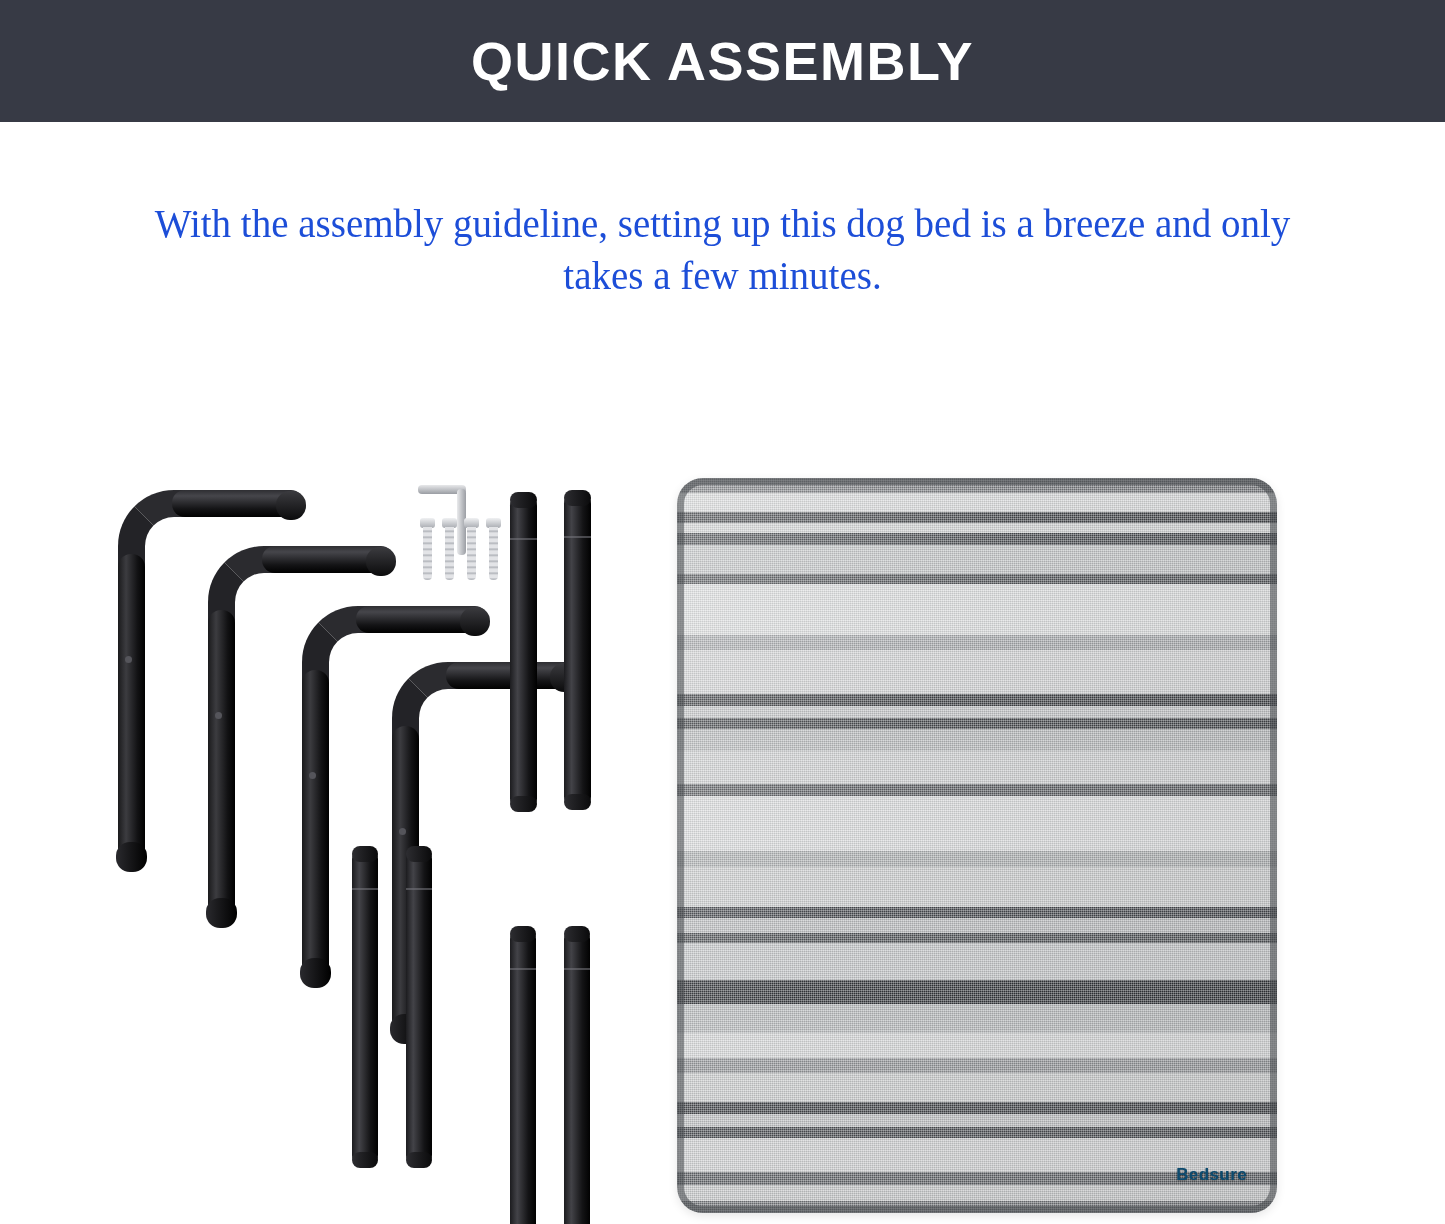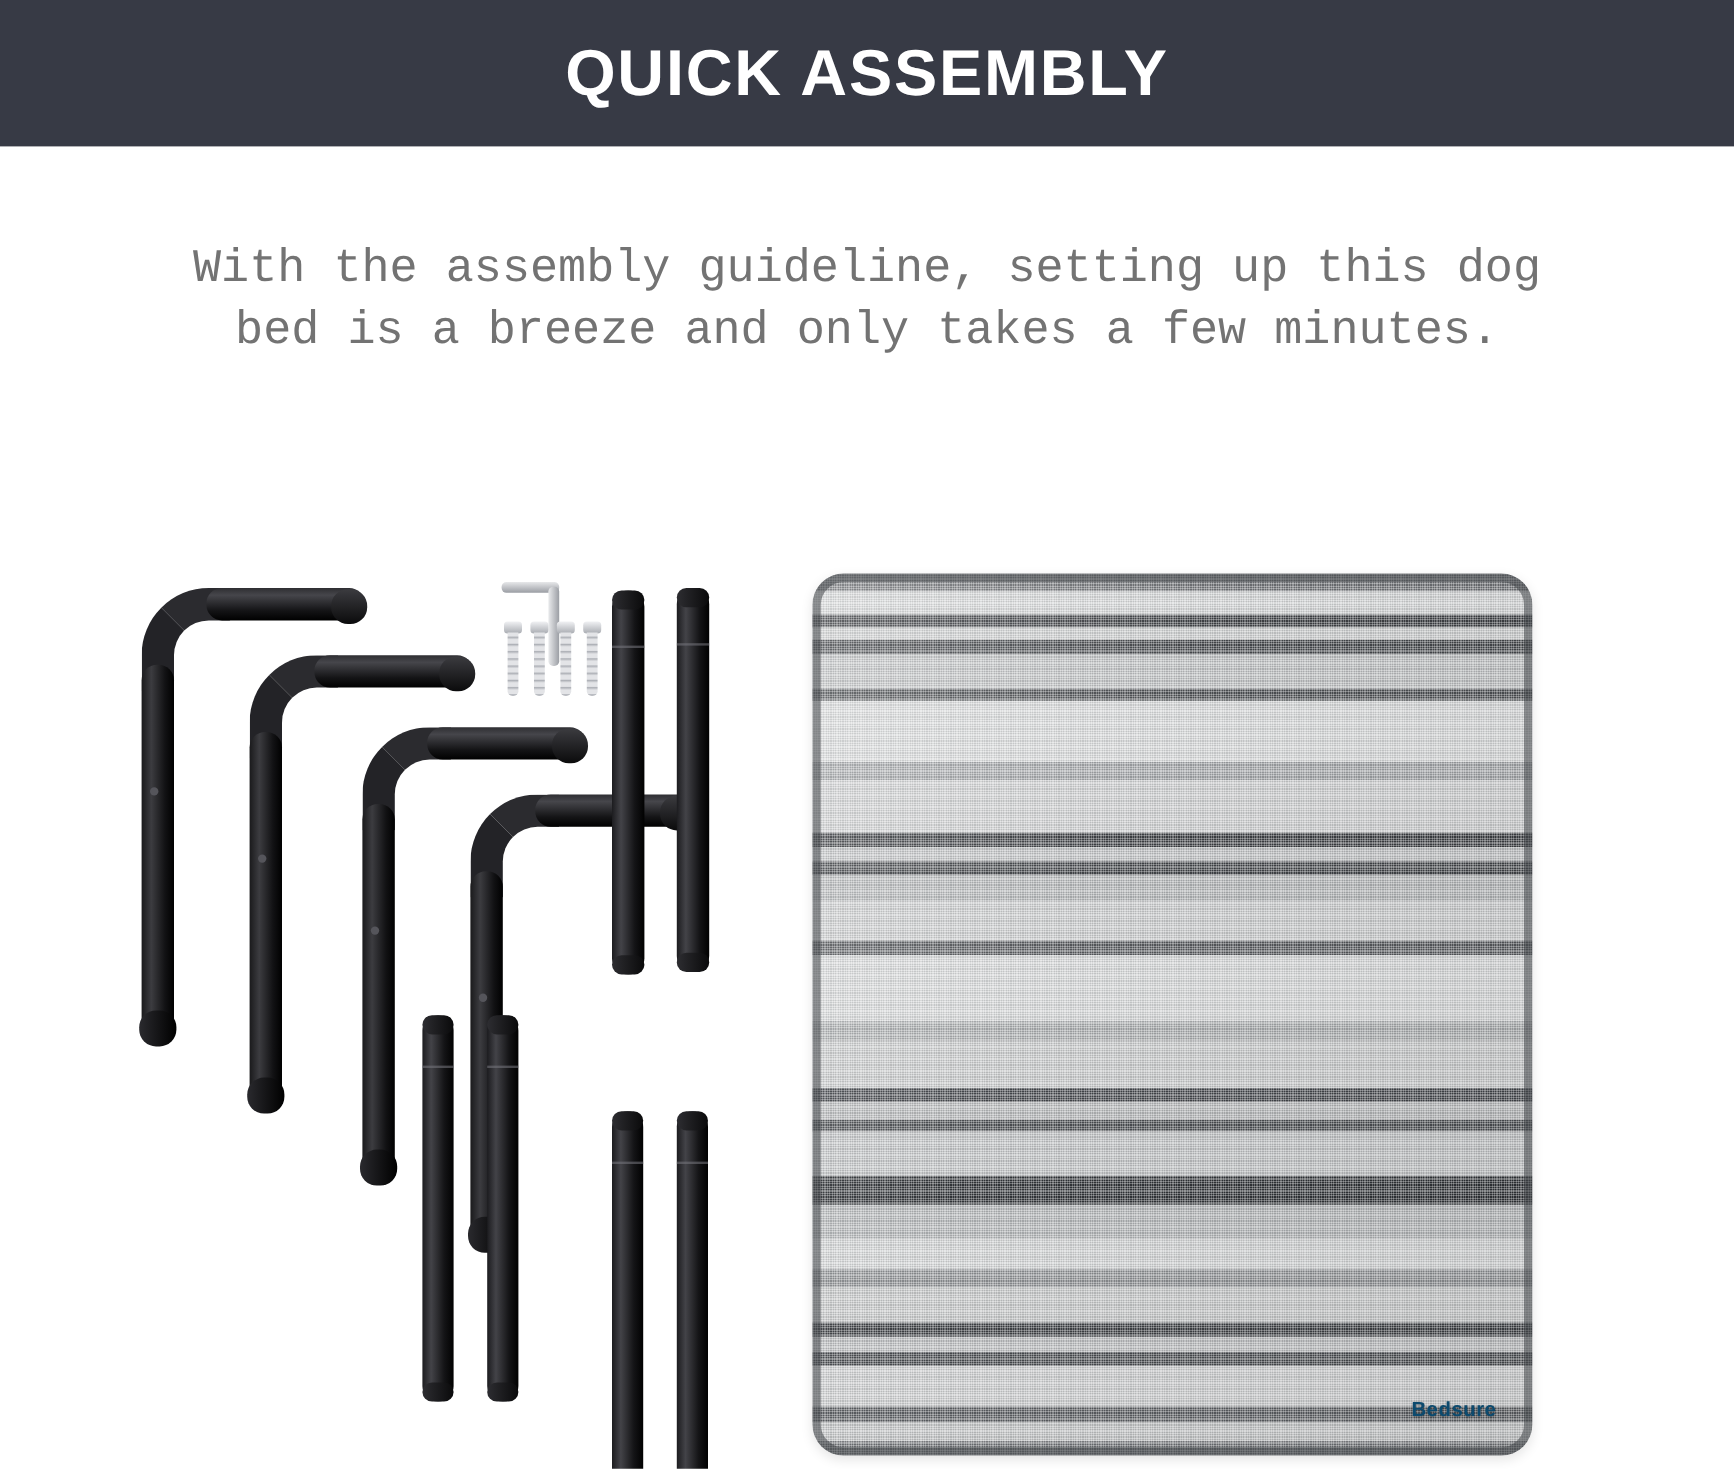--- a/index.html
+++ b/index.html
@@ -44,25 +44,25 @@
   }
 
   
   .subtitle {
     position: absolute;
     left: 50%;
     transform: translateX(-50%);
     top: 198px;
     width: 1160px;
     text-align: center;
-    color: #737373;
+    color: #1d4ed8;
     font-size: 39px;
     line-height: 1.34;
     font-weight: 400;
-    font-family: Liberation Mono, monospace;
+    font-family: Liberation Serif, serif;
   }
 
   
   .photo {
     position: absolute;
     left: 0;
     top: 400px;
     width: 1445px;
     height: 824px;
     background: #ffffff;

